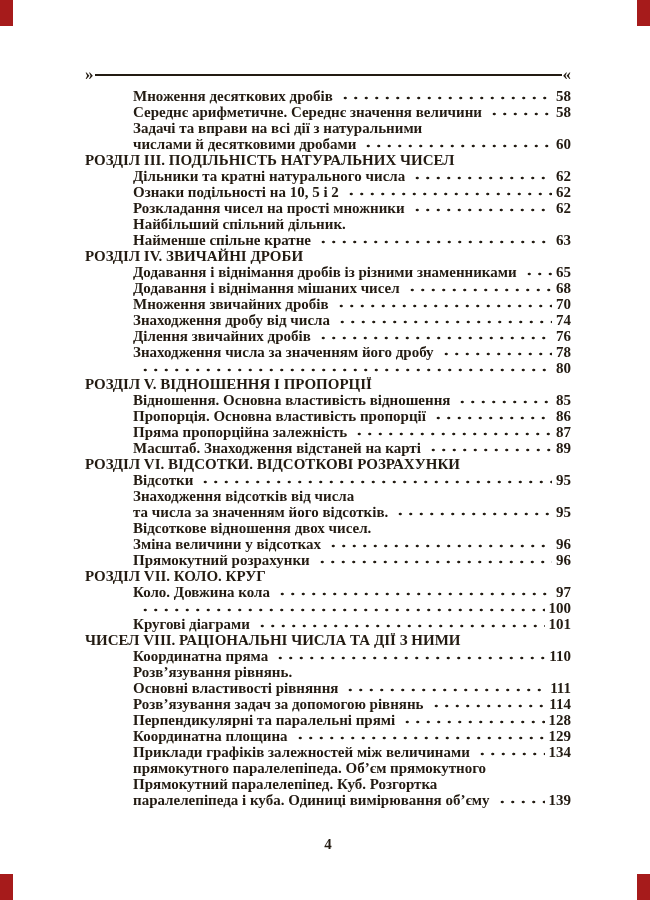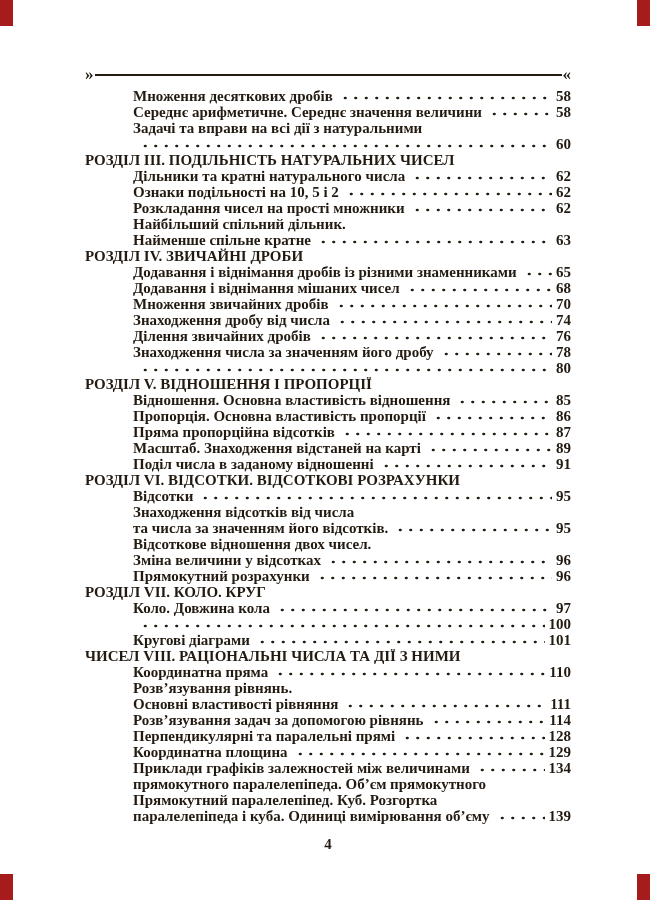--- a/index.html
+++ b/index.html
@@ -73,20 +73,21 @@
       </div>
       <div class="row item">
         <span class="t">Середнє арифметичне. Середнє значення величини</span>
         <span class="leader"></span>
         <span class="pg">58</span>
       </div>
       <div class="row item">
         <span class="t">Задачі та вправи на всі дії з натуральними</span>
       </div>
       <div class="row item">
+        <span class="t">числами й десятковими дробами</span>
         <span class="leader"></span>
         <span class="pg">60</span>
       </div>
       <div class="row chapter">
         <span class="t">РОЗДІЛ III. ПОДІЛЬНІСТЬ НАТУРАЛЬНИХ ЧИСЕЛ</span>
       </div>
       <div class="row item">
         <span class="t">Дільники та кратні натурального числа</span>
         <span class="leader"></span>
         <span class="pg">62</span>
@@ -153,33 +154,28 @@
         <span class="t">Відношення. Основна властивість відношення</span>
         <span class="leader"></span>
         <span class="pg">85</span>
       </div>
       <div class="row item">
         <span class="t">Пропорція. Основна властивість пропорції</span>
         <span class="leader"></span>
         <span class="pg">86</span>
       </div>
       <div class="row item">
-        <span class="t">Пряма пропорційна відсотків</span>
+        <span class="t">Пряма пропорційна залежність</span>
         <span class="leader"></span>
         <span class="pg">87</span>
       </div>
       <div class="row item">
         <span class="t">Масштаб. Знаходження відстаней на карті</span>
         <span class="leader"></span>
         <span class="pg">89</span>
-      </div>
-      <div class="row item">
-        <span class="t">Поділ числа в заданому відношенні</span>
-        <span class="leader"></span>
-        <span class="pg">91</span>
       </div>
       <div class="row chapter">
         <span class="t">РОЗДІЛ VI. ВІДСОТКИ. ВІДСОТКОВІ РОЗРАХУНКИ</span>
       </div>
       <div class="row item">
         <span class="t">Відсотки</span>
         <span class="leader"></span>
         <span class="pg">95</span>
       </div>
       <div class="row item">

